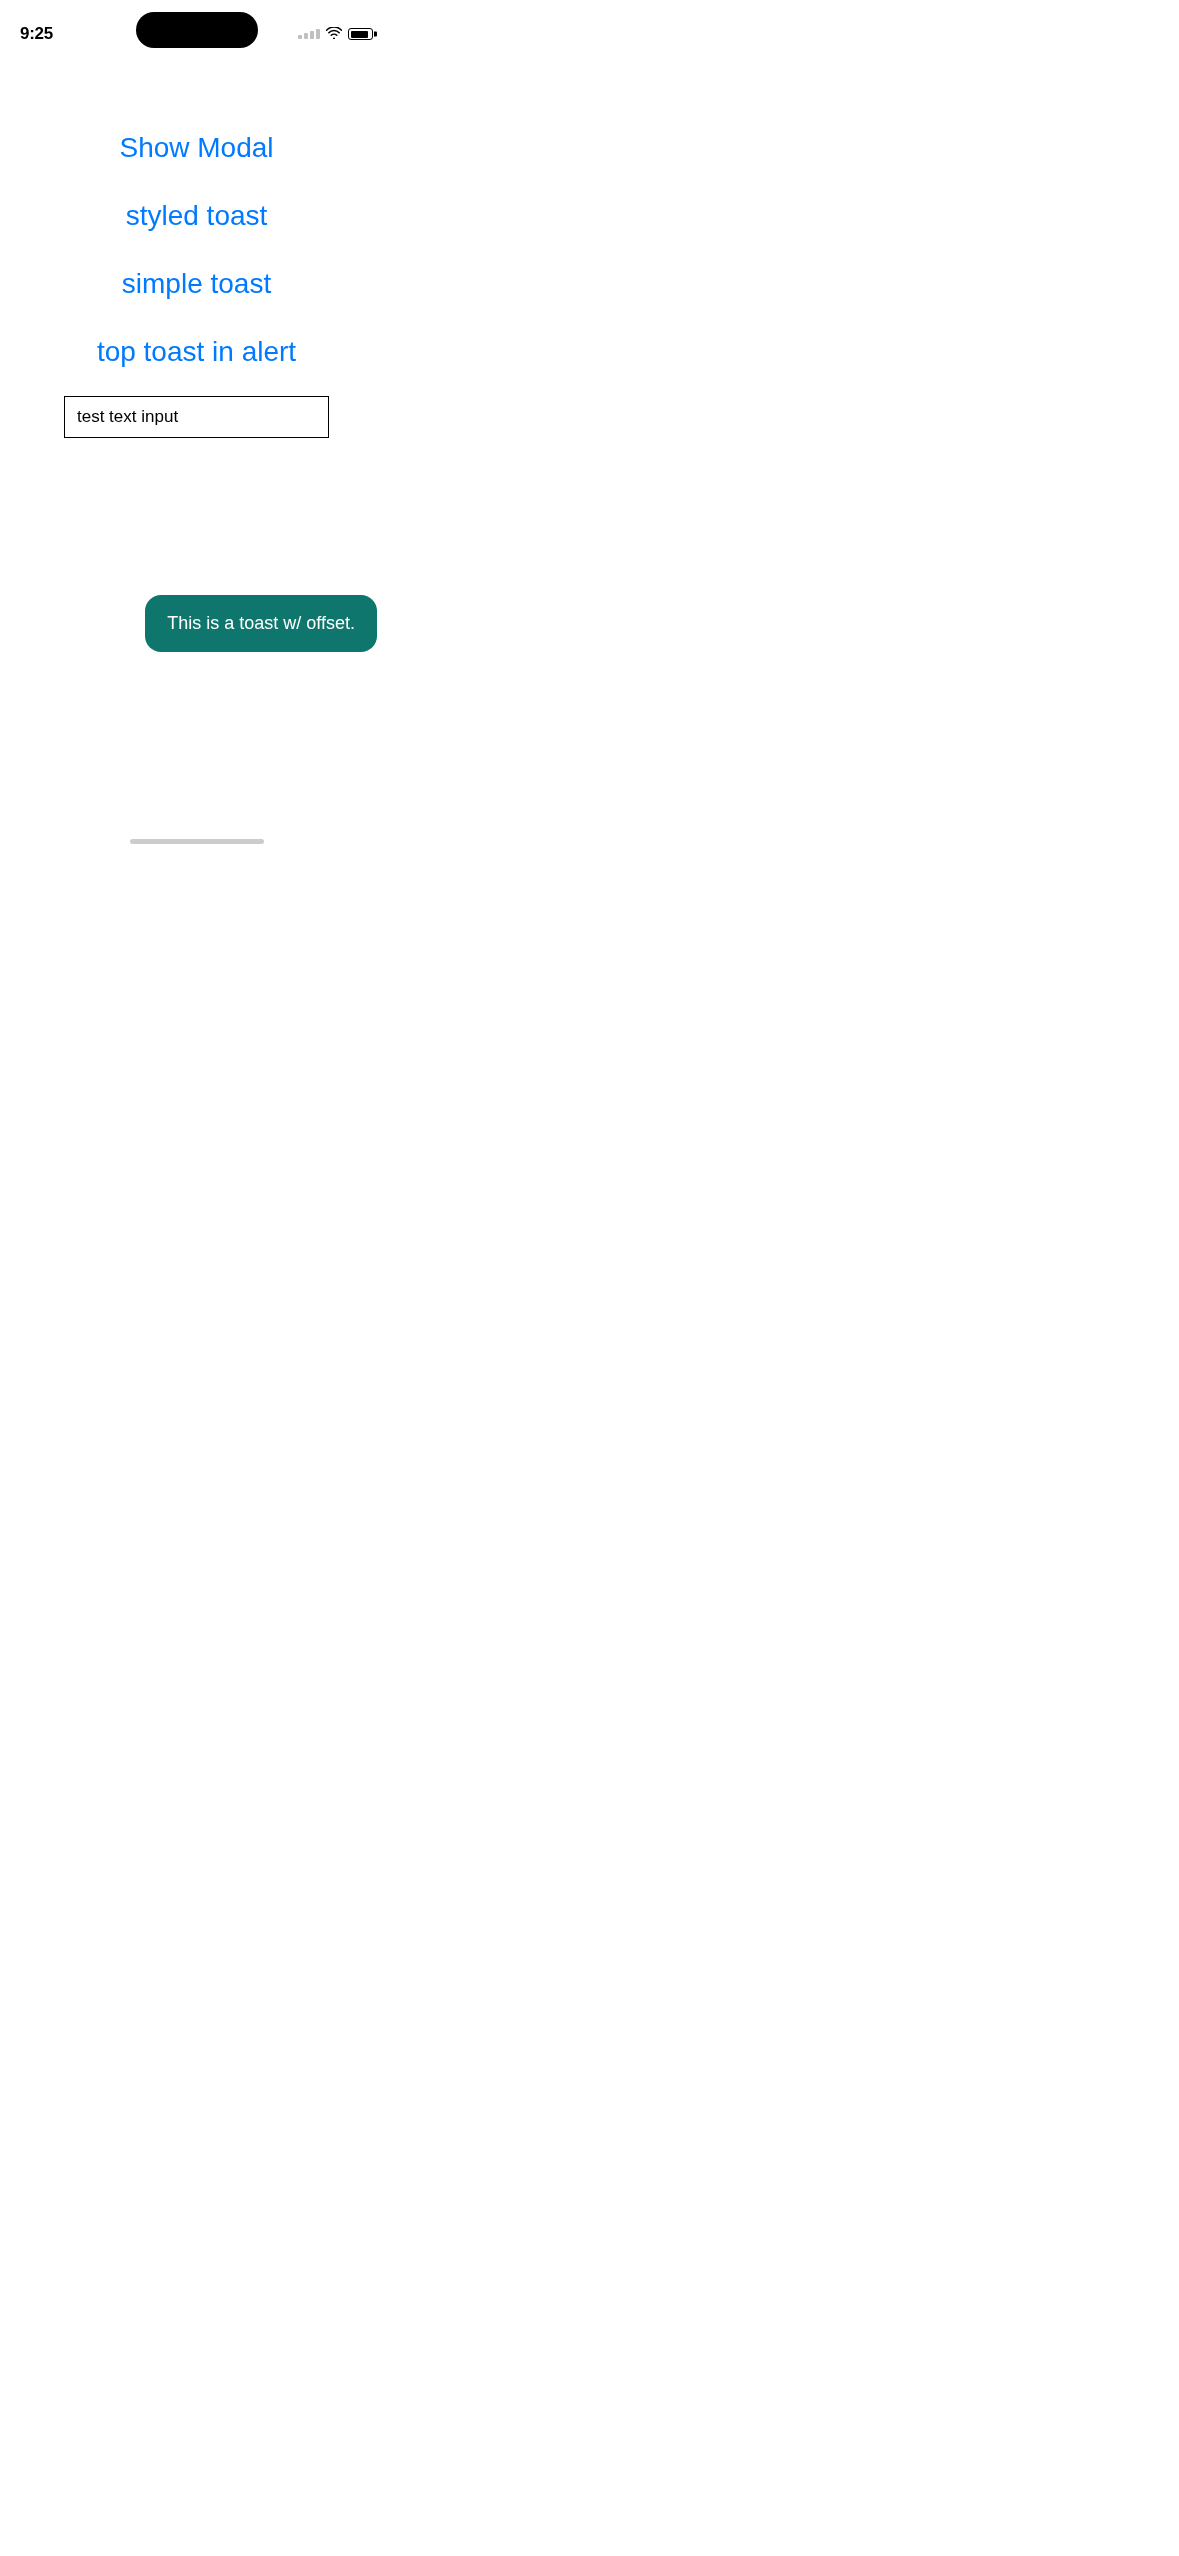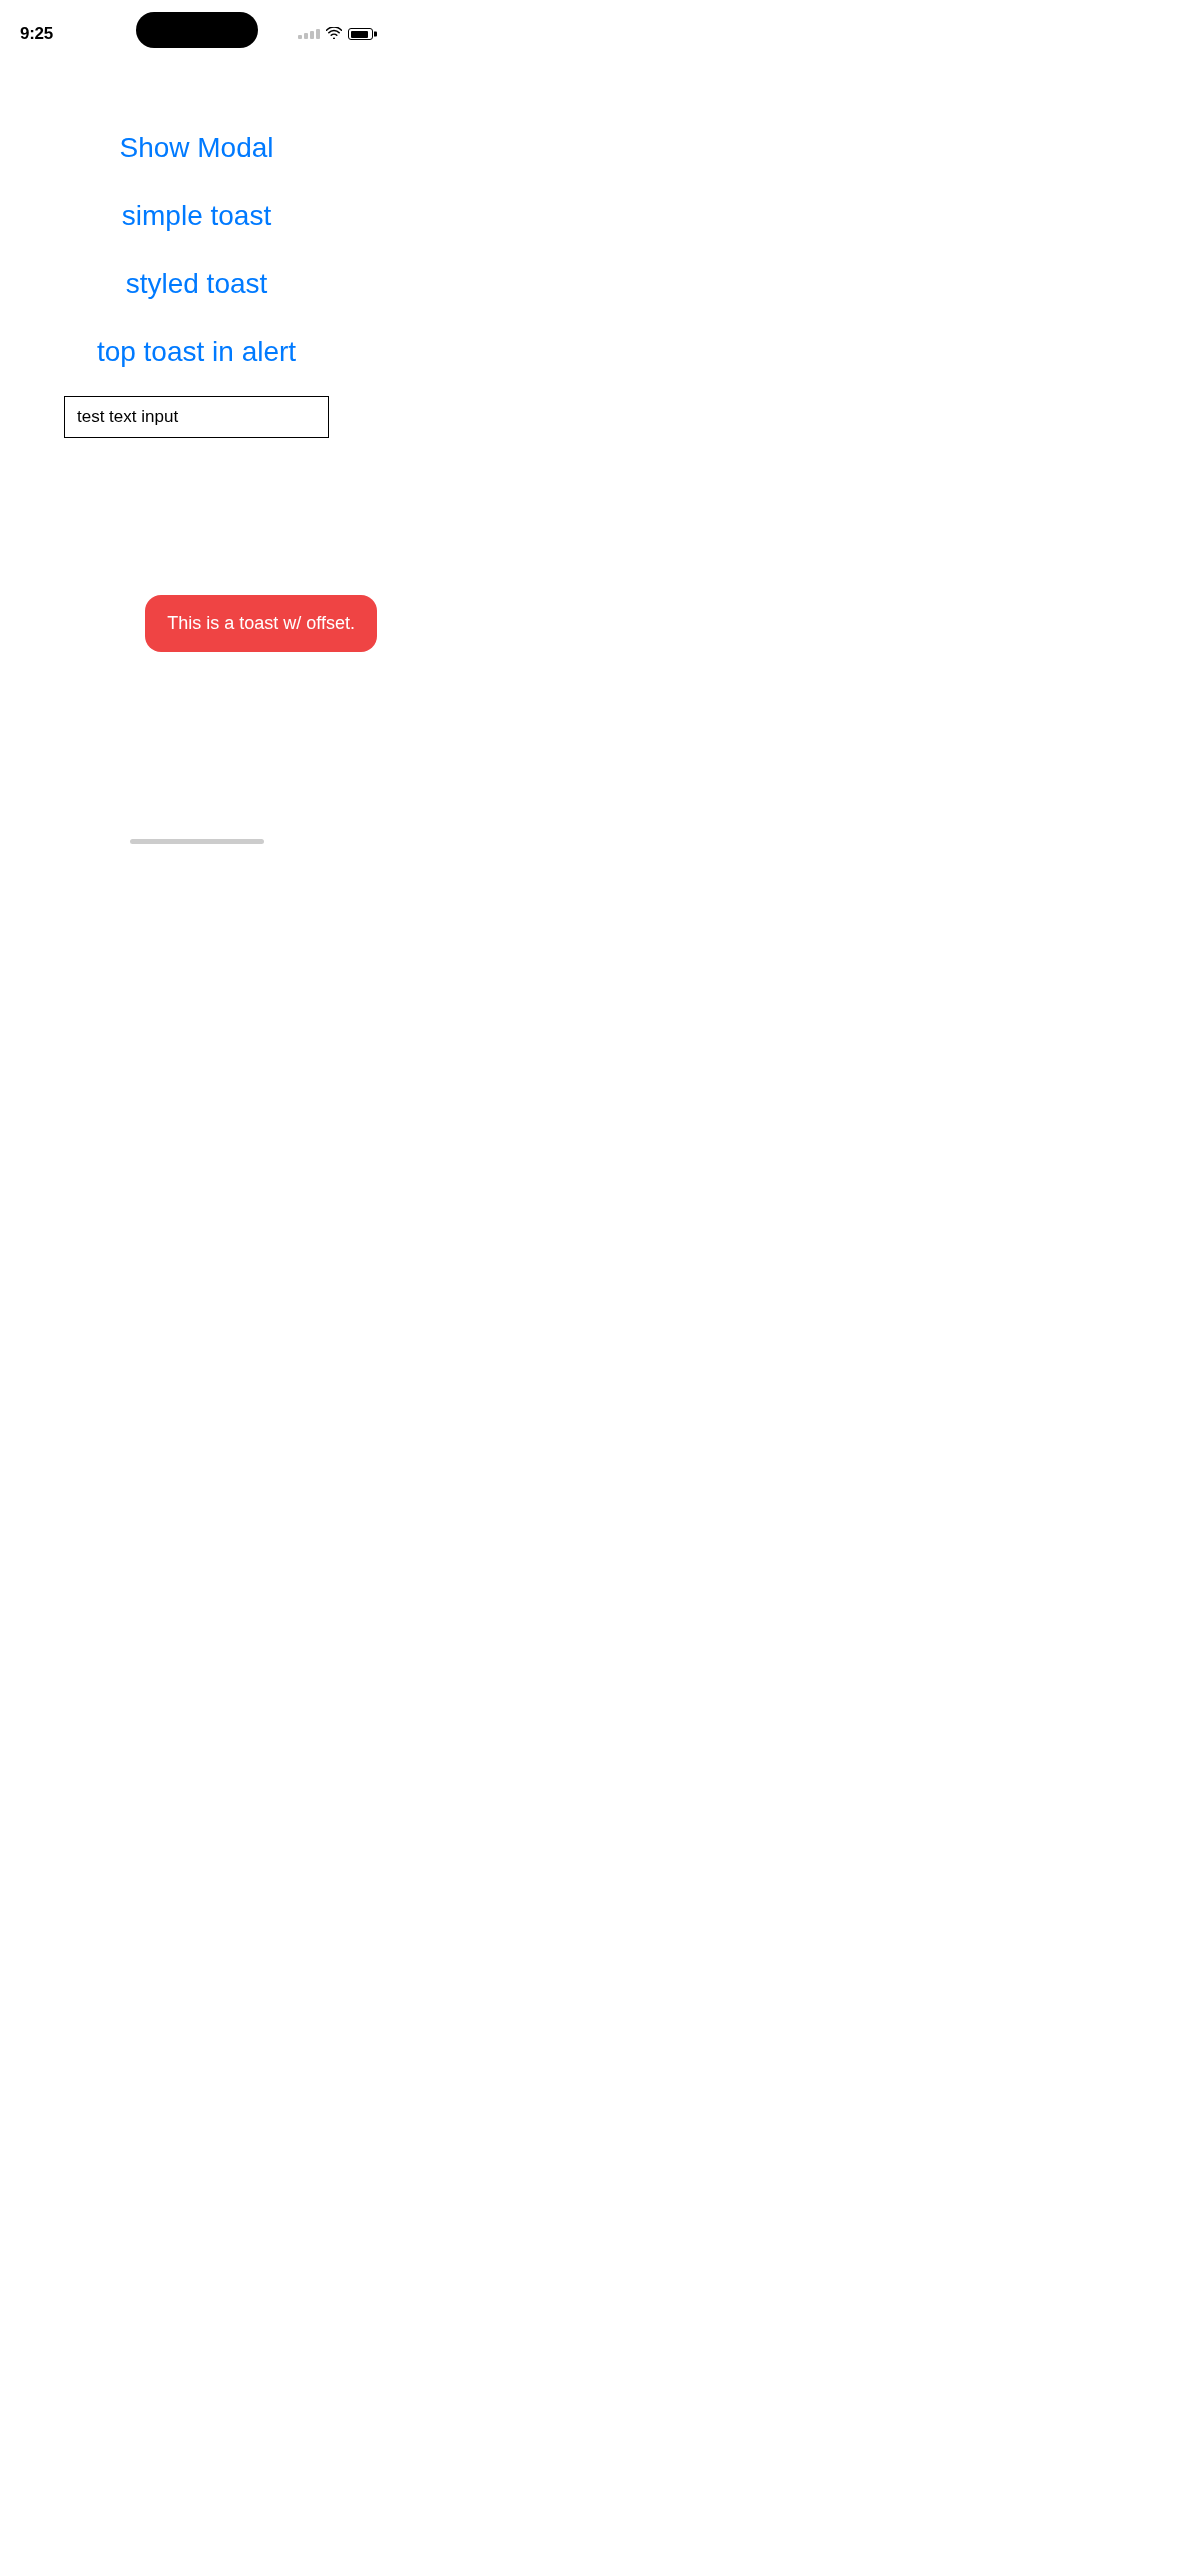--- a/index.html
+++ b/index.html
@@ -129,21 +129,21 @@
       background: #fff;
       outline: none;
       font-family: -apple-system, BlinkMacSystemFont, 'SF Pro Display', 'Helvetica Neue', sans-serif;
     }
 
     
     .toast-notification {
       position: absolute;
       right: 16px;
       bottom: 200px;
-      background: #ef4444;
+      background: #0f766e;
       color: #ffffff;
       padding: 18px 22px;
       border-radius: 16px;
       font-size: 18px;
       font-weight: 400;
       max-width: 280px;
       white-space: nowrap;
     }
 
     
@@ -183,22 +183,22 @@
       </svg>
     </div>
     <div class="battery-icon">
       <div class="battery-fill"></div>
     </div>
   </div>
 </div>
 
 <div class="main-content">
   <a class="menu-link">Show Modal</a>
+  <a class="menu-link">styled toast</a>
   <a class="menu-link">simple toast</a>
-  <a class="menu-link">styled toast</a>
   <a class="menu-link">top toast in alert</a>
 
   <div class="text-input-container">
     <input type="text" class="text-input" value="test text input" style="">
   </div>
 </div>
 
 <div class="toast-notification">
   <span>This is a toast w/ offset.</span>
 </div>

